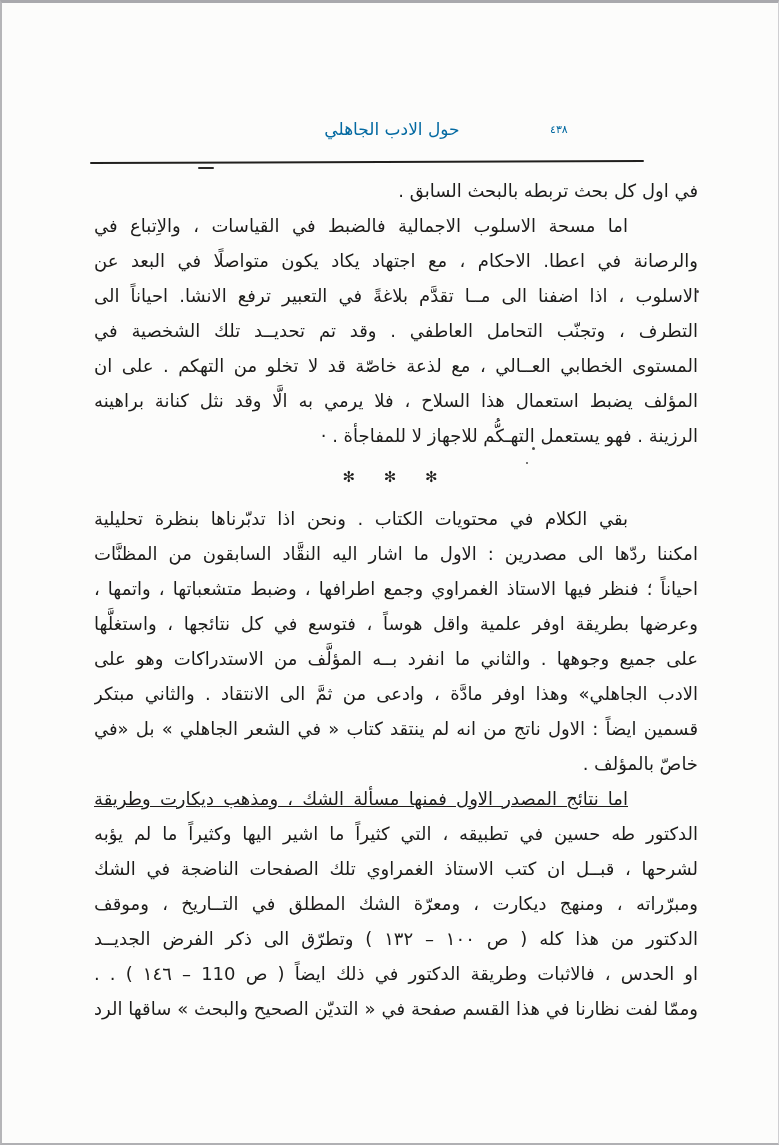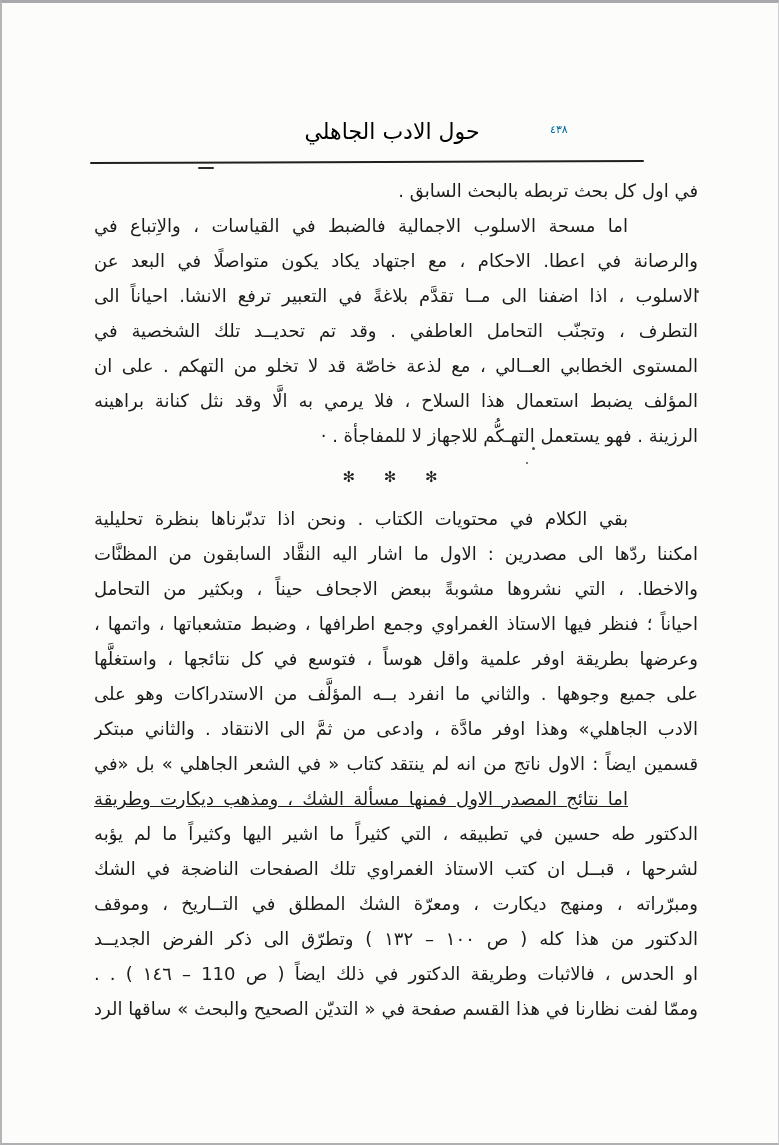--- a/index.html
+++ b/index.html
@@ -20,23 +20,23 @@
     overflow: hidden;
     font-family: "DejaVu Sans", sans-serif;
     color: #1d1c1a;
   }
   .header-title {
     position: absolute;
     top: 116px;
     left: 90px;
     width: 600px;
     text-align: center;
-    font-size: 22px;
+    font-size: 17px;
     direction: rtl;
-    color: #000000;
+    color: #0369a1;
   }
   .page-number {
     position: absolute;
     top: 120px;
     left: 548px;
     font-size: 11px;
     letter-spacing: 2px;
     color: #0369a1;
   }
   .header-rule {
@@ -124,26 +124,26 @@
       <div class="line first">اما مسحة الاسلوب الاجمالية فالضبط في القياسات ، والاِتباع في البراهين ،</div>
       <div class="line full">والرصانة في اعطا. الاحكام ، مع اجتهاد يكاد يكون متواصلًا في البعد عن</div>
       <div class="line full">الاسلوب ، اذا اضفنا الى مــا تقدَّم بلاغةً في التعبير ترفع الانشا. احياناً الى</div>
       <div class="line full">التطرف ، وتجنّب التحامل العاطفي . وقد تم تحديــد تلك الشخصية في</div>
       <div class="line full">المستوى الخطابي العــالي ، مع لذعة خاصّة قد لا تخلو من التهكم . على ان</div>
       <div class="line full">المؤلف يضبط استعمال هذا السلاح ، فلا يرمي به الَّا وقد نثل كنانة براهينه</div>
       <div class="line end">الرزينة . فهو يستعمل التهـكُّم للاجهاز لا للمفاجأة . ·</div>
       <div class="line sep">✻ ✻ ✻</div>
       <div class="line first">بقي الكلام في محتويات الكتاب . ونحن اذا تدبّرناها بنظرة تحليلية</div>
       <div class="line full">امكننا ردّها الى مصدرين : الاول ما اشار اليه النقَّاد السابقون من المظنَّات</div>
-      <div class="line full">والاخطا. ، التي نشروها مشوبةً ببعض الاجحاف حيناً ، وبكثير من التحامل</div>
       <div class="line full">احياناً ؛ فنظر فيها الاستاذ الغمراوي وجمع اطرافها ، وضبط متشعباتها ، واتمها ،</div>
       <div class="line full">وعرضها بطريقة اوفر علمية واقل هوساً ، فتوسع في كل نتائجها ، واستغلَّها</div>
       <div class="line full">على جميع وجوهها . والثاني ما انفرد بــه المؤلَّف من الاستدراكات وهو على</div>
       <div class="line full">الادب الجاهلي» وهذا اوفر مادَّة ، وادعى من ثمَّ الى الانتقاد . والثاني مبتكر</div>
       <div class="line full">قسمين ايضاً : الاول ناتج من انه لم ينتقد كتاب « في الشعر الجاهلي » بل «في</div>
+      <div class="line end">خاصّ بالمؤلف .</div>
       <div class="line first gap">اما نتائج المصدر الاول فمنها مسألة الشك ، ومذهب ديكارت وطريقة</div>
       <div class="line full">الدكتور طه حسين في تطبيقه ، التي كثيراً ما اشير اليها وكثيراً ما لم يؤبه</div>
       <div class="line full">لشرحها ، قبــل ان كتب الاستاذ الغمراوي تلك الصفحات الناضجة في الشك</div>
       <div class="line full">ومبرّراته ، ومنهج ديكارت ، ومعرّة الشك المطلق في التــاريخ ، وموقف</div>
       <div class="line full">الدكتور من هذا كله ( ص ١٠٠ – ١٣٢ ) وتطرّق الى ذكر الفرض الجديــد</div>
       <div class="line full">او الحدس ، فالاثبات وطريقة الدكتور في ذلك ايضاً ( ص 110 – ١٤٦ ) . .</div>
       <div class="line full">وممّا لفت نظارنا في هذا القسم صفحة في « التديّن الصحيح والبحث » ساقها الرد</div>
     </div>
 
   <div class="ink-speck speck-1"></div>

